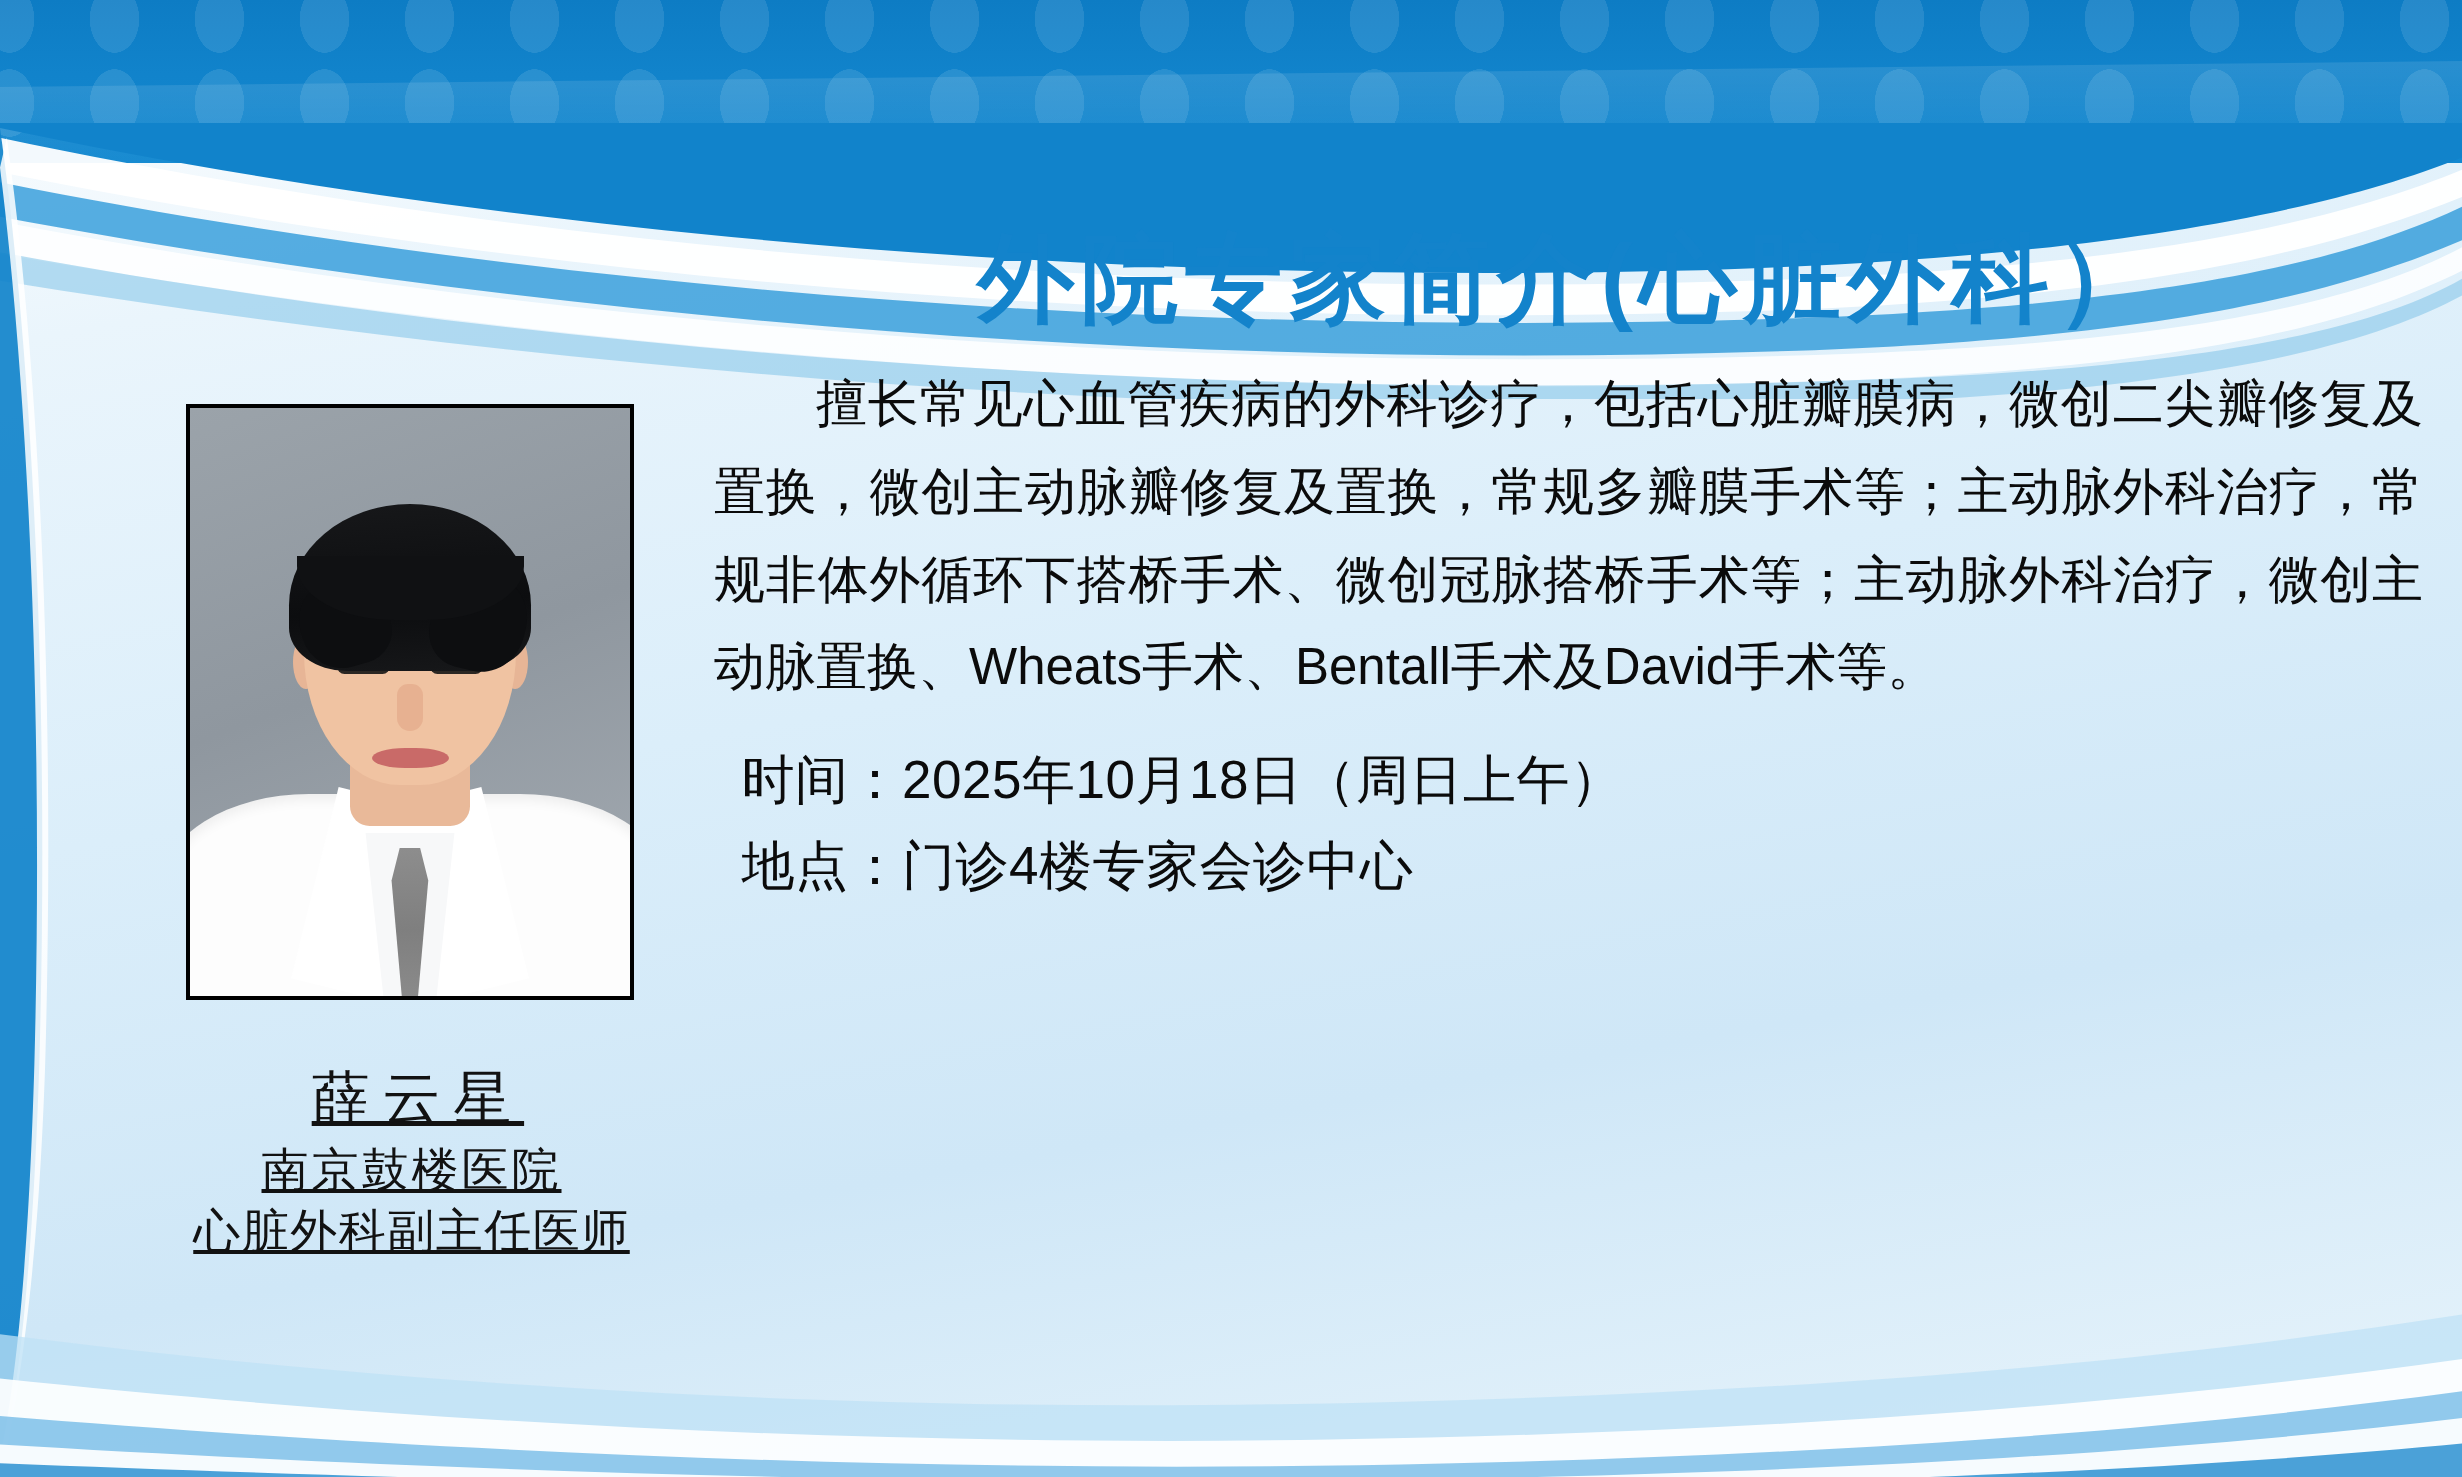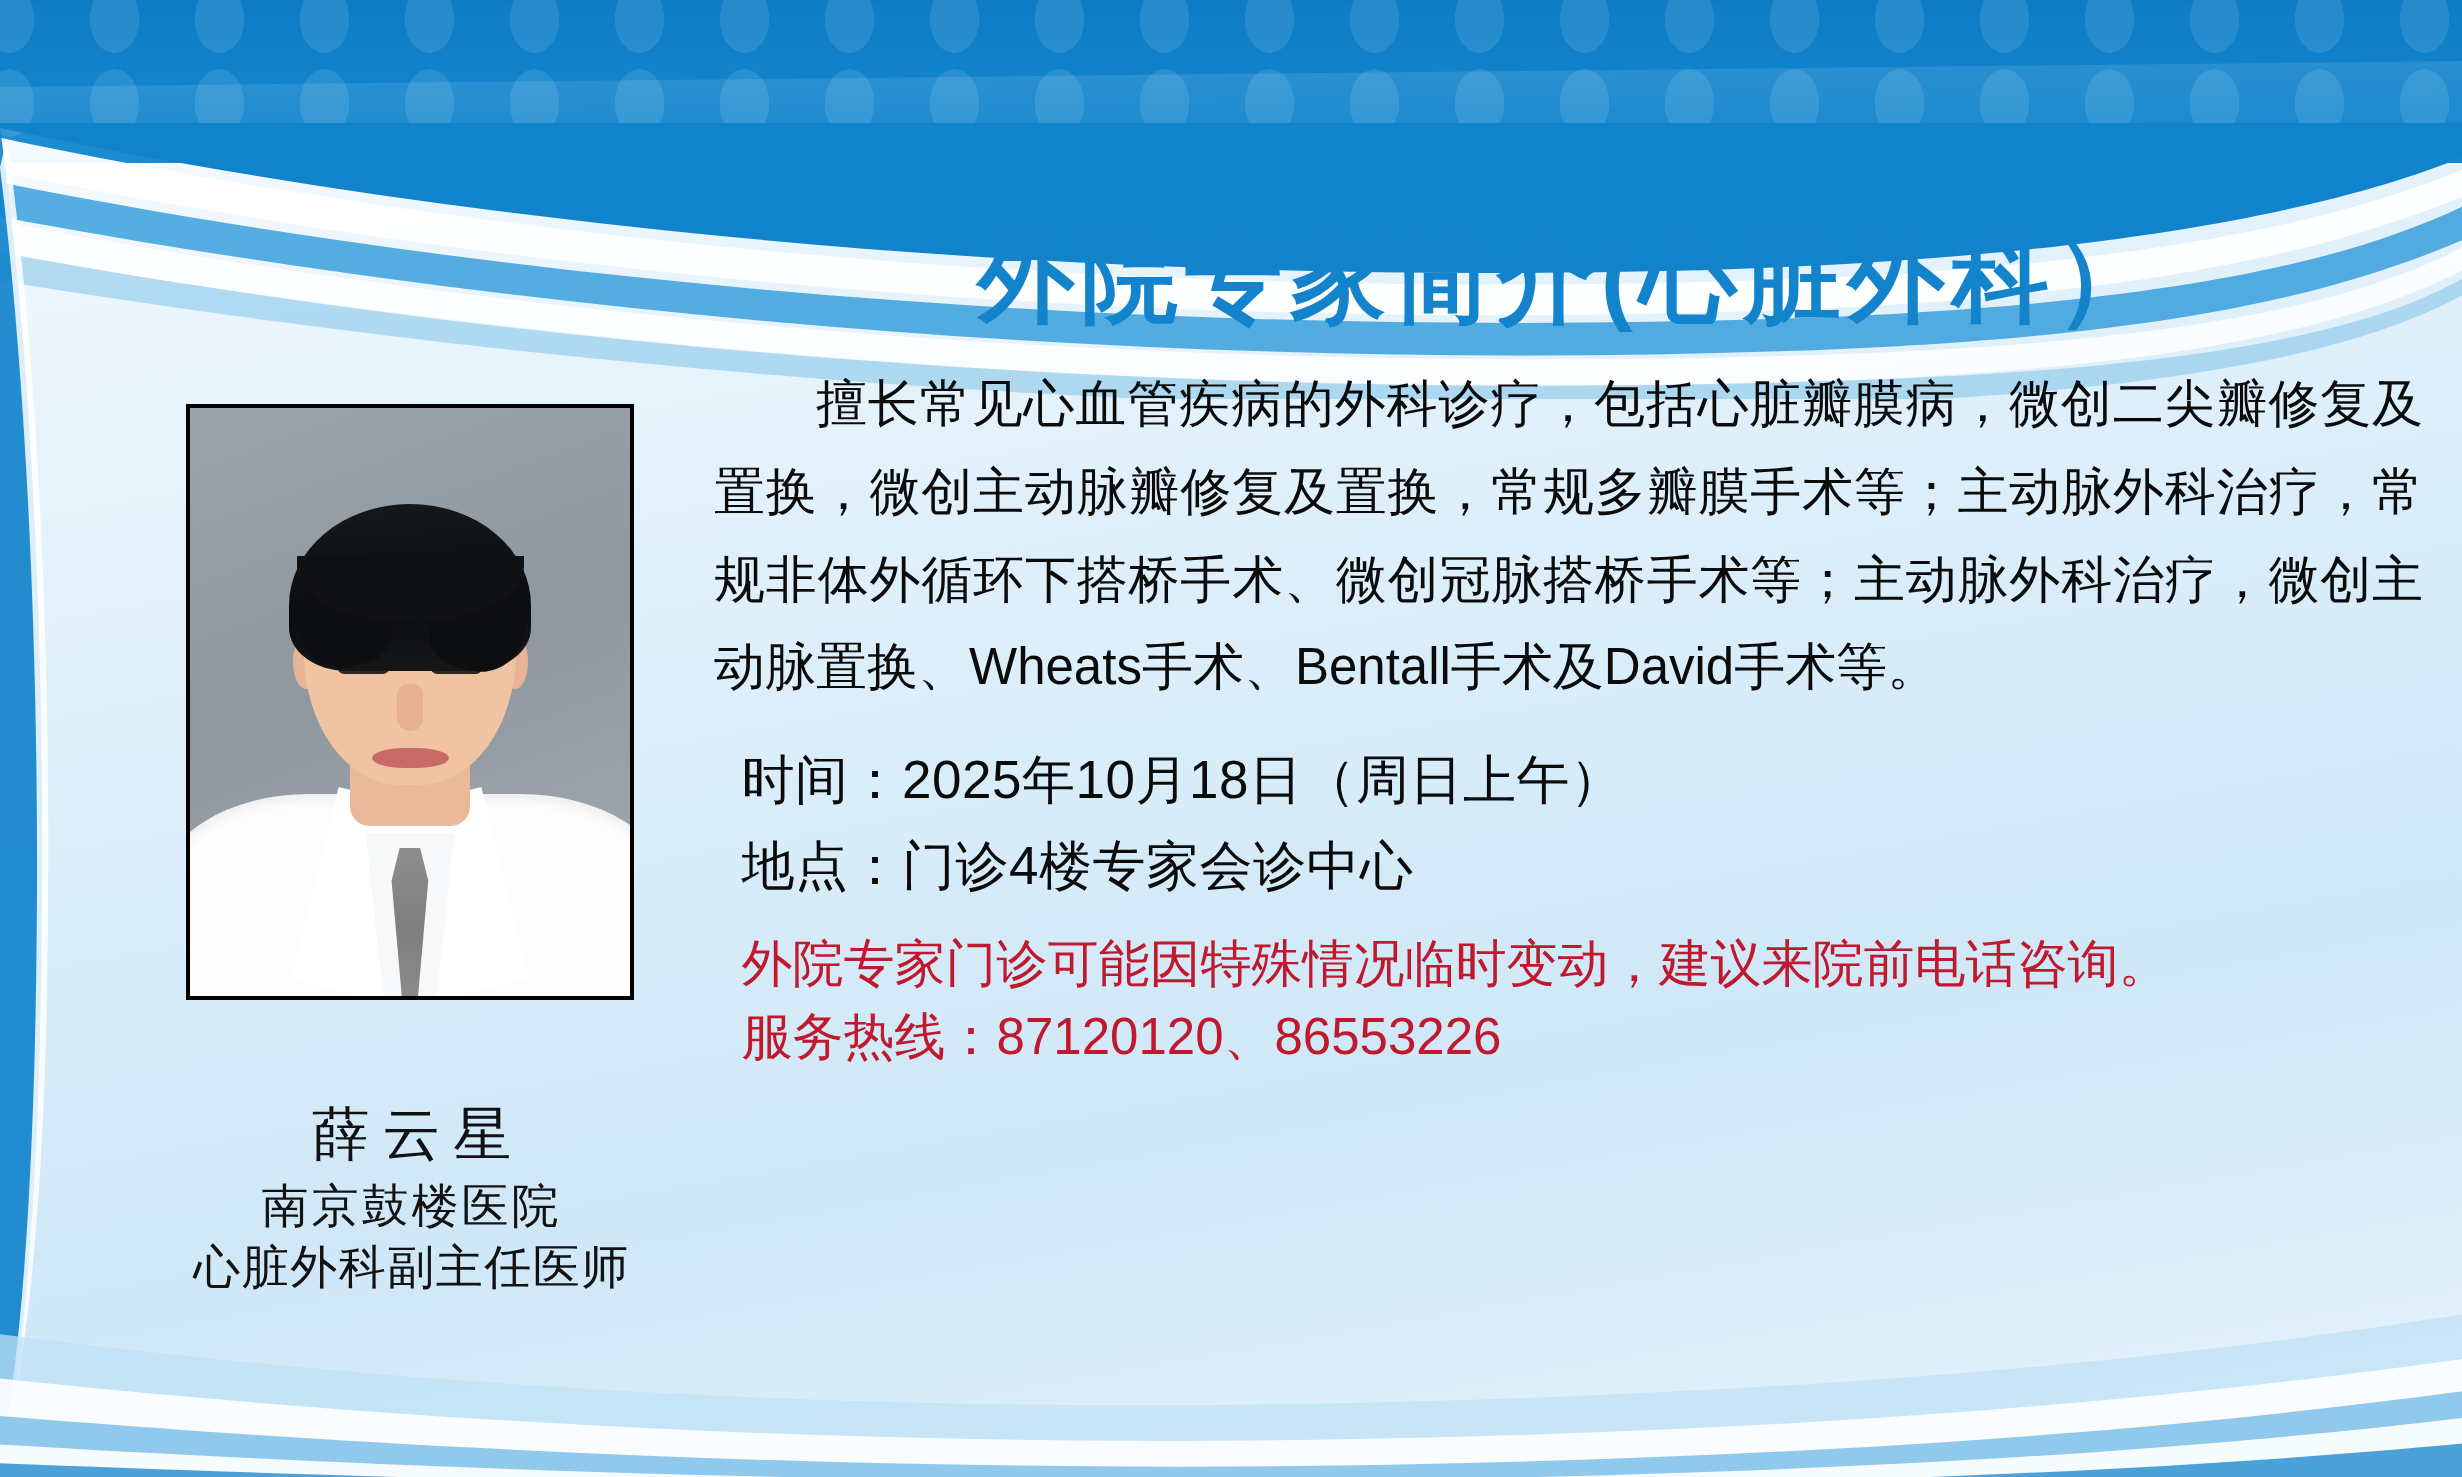--- a/index.html
+++ b/index.html
@@ -97,21 +97,21 @@
     background:#101113;border-radius:0 0 98px 98px / 0 0 54px 54px;
   }
   .ph-browL{position:absolute;left:50%;top:224px;margin-left:-79px;width:64px;height:11.8px;background:#2a2017;border-radius:5.9px;transform:rotate(-5deg);}
   .ph-browR{position:absolute;left:50%;top:224px;margin-left:14.8px;width:64px;height:11.8px;background:#2a2017;border-radius:5.9px;transform:rotate(5deg);}
   .ph-eyeL{position:absolute;left:50%;top:251px;margin-left:-73px;width:53px;height:14.8px;background:#2b2723;border-radius:7.9px;}
   .ph-eyeR{position:absolute;left:50%;top:251px;margin-left:19.7px;width:53px;height:14.8px;background:#2b2723;border-radius:7.9px;}
   .ph-nose{position:absolute;left:50%;top:276px;margin-left:-12.8px;width:25.6px;height:47px;background:#e4ab8b;border-radius:12.8px 12.8px 14.8px 14.8px;opacity:.75;}
   .ph-mouth{position:absolute;left:50%;top:340px;margin-left:-38px;width:77px;height:19.7px;background:#c96a68;border-radius:39px/11.8px;}
 
   
-  .caption{position:absolute;left:84px;top:1100px;width:655px;text-align:center;color:#121212;}
+  .caption{position:absolute;left:84px;top:1064px;width:655px;text-align:center;color:#121212;text-decoration:underline;}
   .doc-name{font-size:58px;font-weight:400;letter-spacing:12.8px;text-indent:12.8px;line-height:1.18;}
   .doc-hosp{font-size:47px;font-weight:400;letter-spacing:3px;line-height:1.30;margin-top:6.9px;text-align:center;}
   .doc-title{font-size:47px;font-weight:400;letter-spacing:1.5px;line-height:1.30;}
 
   
   .content{position:absolute;left:714px;top:225px;width:1709px;}
   .title{
     font-size:97px;font-weight:700;color:#1383cb;letter-spacing:6.9px;
     text-align:center;line-height:1.12;white-space:nowrap;
   }
@@ -187,20 +187,16 @@
   <div class="content">
     <div class="title">外院专家简介(心脏外科）</div>
 
     <div class="body-text">擅长常见心血管疾病的外科诊疗，包括心脏瓣膜病，微创二尖瓣修复及置换，微创主动脉瓣修复及置换，常规多瓣膜手术等；主动脉外科治疗，常规非体外循环下搭桥手术、微创冠脉搭桥手术等；主动脉外科治疗，微创主动脉置换、Wheats手术、Bentall手术及David手术等。</div>
 
     <div class="meta">
       <div class="meta-line">时间：2025年10月18日（周日上午）</div>
       <div class="meta-line">地点：门诊4楼专家会诊中心</div>
     </div>
 
-    <div class="notice">
-      <div class="notice-line">外院专家门诊可能因特殊情况临时变动，建议来院前电话咨询。</div>
-      <div class="notice-line">服务热线：87120120、86553226</div>
-    </div>
   </div>
 
 </div>
 
 
 </body></html>

